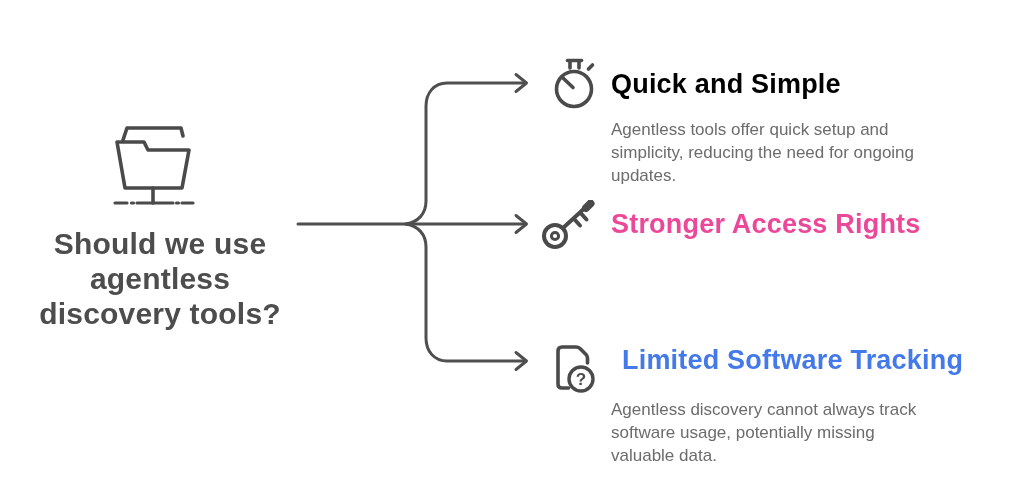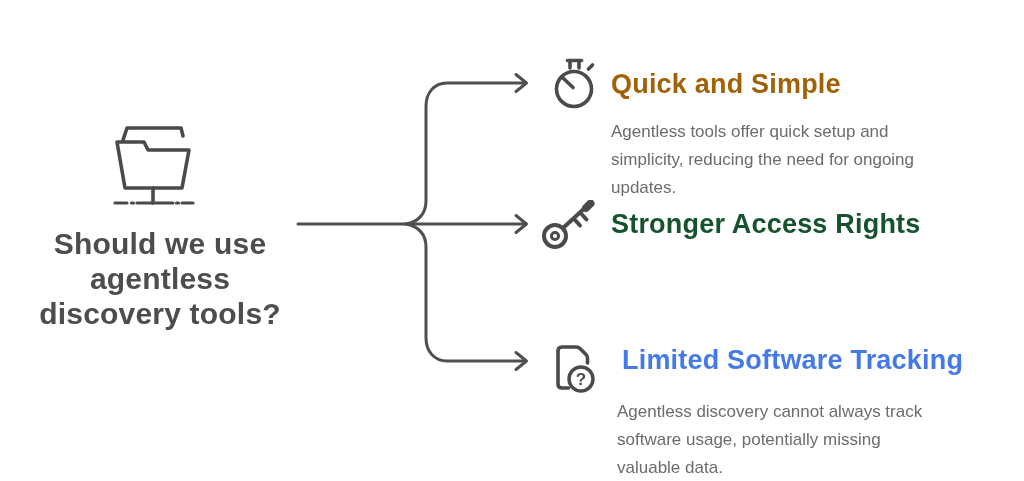--- a/index.html
+++ b/index.html
@@ -16,35 +16,35 @@
   }
   .connector{position:absolute;left:0;top:0;width:1024px;height:481px;pointer-events:none;}
   .item{position:absolute;}
   .item .icon{position:absolute;}
   .item-title{
     position:absolute;left:0;top:0;margin:0;
     font-size:27px;font-weight:800;line-height:30px;letter-spacing:0.2px;white-space:nowrap;
   }
   .item-body{
     position:absolute;left:0;margin:0;
-    font-size:17px;font-weight:400;line-height:28px;color:#6c6c6c;white-space:pre-line;
+    font-size:17px;font-weight:400;line-height:23px;color:#6c6c6c;white-space:pre-line;
   }
   
   #item1{left:546px;top:56px;width:420px;height:135px;}
   #item1 .icon{left:0;top:0;}
   #item1 .item-title{left:65px;top:13px;}
   #item1 .item-body{left:65px;top:62px;width:360px;}
   #item2{left:538px;top:200px;width:430px;height:110px;}
   #item2 .icon{left:0;top:0;}
   #item2 .item-title{left:73px;top:9px;}
   #item2 .item-body{left:73px;top:55px;width:370px;}
   #item3{left:544px;top:336px;width:425px;height:135px;}
   #item3 .icon{left:0;top:0;}
   #item3 .item-title{left:67px;top:9px;margin-left:11px;}
-  #item3 .item-body{left:73px;top:62px;width:360px;}
+  #item3 .item-body{left:67px;top:62px;width:360px;}
 </style>
 </head>
 <body>
 
 <div class="stage">
 
   <div class="question-block">
     <svg class="folder-icon" width="88" height="92" viewBox="0 0 88 92" fill="none" stroke="#4a4a4a" stroke-width="3.6" stroke-linecap="round" stroke-linejoin="round">
 
       <path d="M11 18 L15 6 H69 L71 14"></path>
@@ -74,36 +74,36 @@
   </svg>
 
   <div class="item" id="item1">
     <svg class="icon" width="58" height="58" viewBox="0 0 58 58" fill="none" stroke="#4a4a4a" stroke-width="3.6" stroke-linecap="round" stroke-linejoin="round">
       <circle cx="28" cy="33" r="17.5"></circle>
       <path d="M24 5 V12 M33 5 V12"></path>
       <path d="M21.5 4.5 H35.5"></path>
       <path d="M42.5 13 L46.5 9"></path>
       <path d="M27 31.5 L16.5 21.5"></path>
     </svg>
-    <h2 class="item-title" style="color: #a16207;">Quick and Simple</h2>
+    <h2 class="item-title" style="color: #000000;">Quick and Simple</h2>
     <p class="item-body">Agentless tools offer quick setup and
 simplicity, reducing the need for ongoing
 updates.</p>
   </div>
 
   <div class="item" id="item2">
     <svg class="icon" width="62" height="62" viewBox="0 0 62 62" fill="none" stroke="#4a4a4a" stroke-width="4" stroke-linecap="round" stroke-linejoin="round">
       <circle cx="17" cy="36" r="11"></circle>
       <circle cx="17" cy="36" r="3.6" stroke-width="3"></circle>
       <path d="M25 28 L49 6"></path>
       <path d="M37 20 L42 25.5"></path>
       <path d="M43.5 14 L48.5 19.5"></path>
       <path d="M48 8 L52.5 3.5" stroke-width="8"></path>
     </svg>
-    <h2 class="item-title" style="color: #14532d;">Stronger Access Rights</h2>
+    <h2 class="item-title" style="color: #ec4899;">Stronger Access Rights</h2>
   </div>
 
   <div class="item" id="item3">
     <svg class="icon" width="62" height="62" viewBox="0 0 62 62" fill="none" stroke="#4a4a4a" stroke-width="3.6" stroke-linecap="round" stroke-linejoin="round">
       <path d="M43.5 27 V22 Q43.5 20 42 18.5 L36 12.5 Q34.5 11 32 11 H18 Q14 11 14 15 V48 Q14 52 18 52 H24.5"></path>
       <circle cx="37" cy="43" r="12" fill="#ffffff" stroke-width="3.4"></circle>
       <text x="37" y="48.5" text-anchor="middle" stroke="none" fill="#4a4a4a" font-family="Liberation Sans, sans-serif" font-size="17" font-weight="bold">?</text>
     </svg>
     <h2 class="item-title" style="color: rgb(67, 121, 232);">Limited Software Tracking</h2>
     <p class="item-body">Agentless discovery cannot always track

